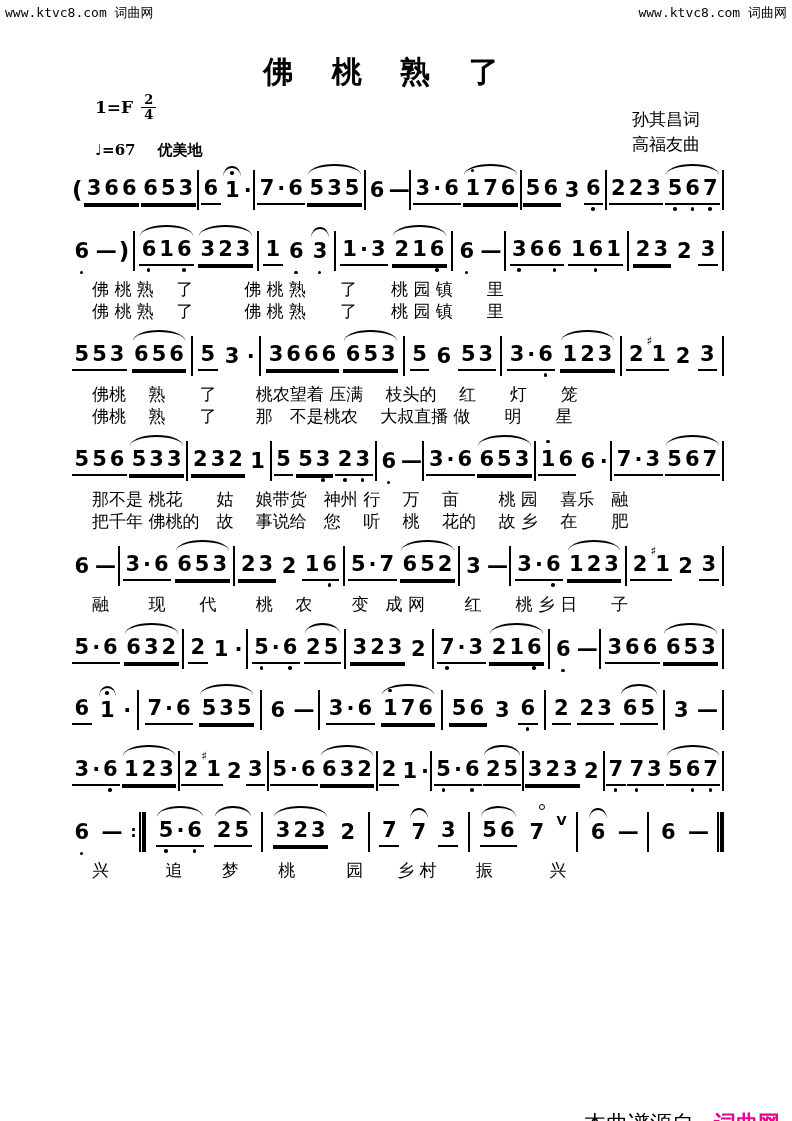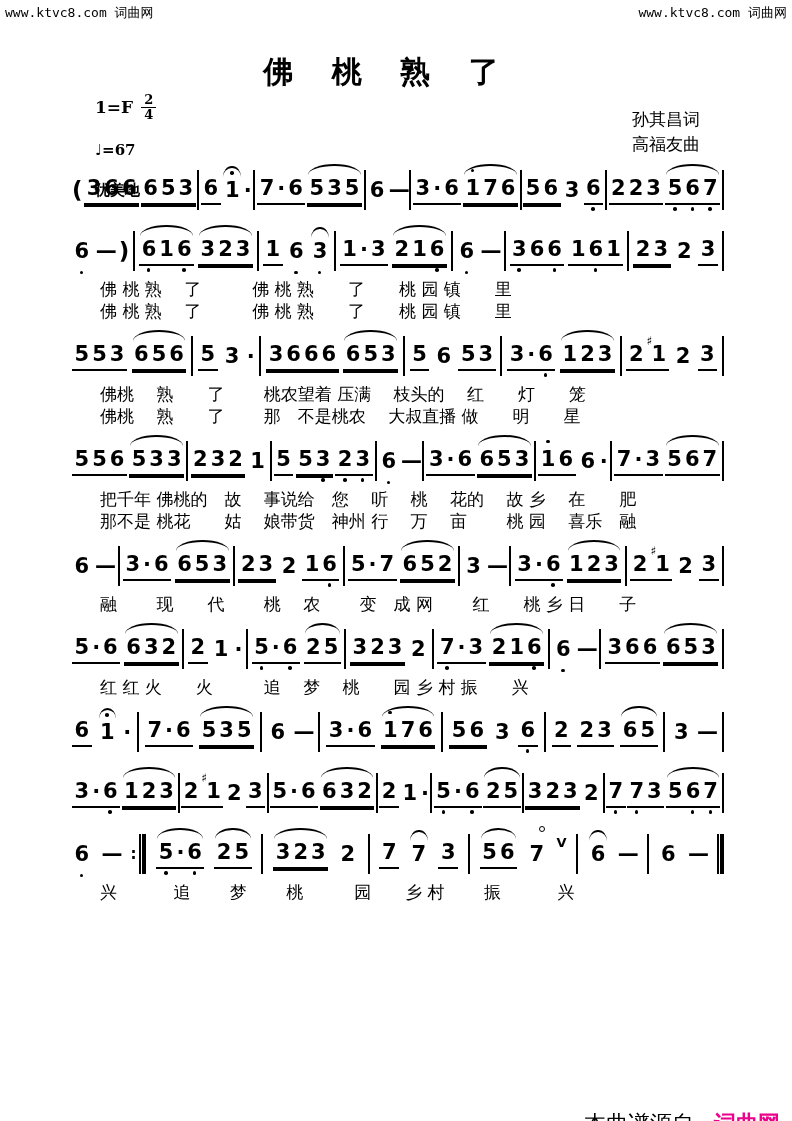--- a/index.html
+++ b/index.html
@@ -16,21 +16,21 @@
   .title {
     position:absolute; top:52px; left:0; right:16px; text-align:center;
     font-family:"DejaVu Serif", serif; font-size:30px; font-weight:bold;
     letter-spacing:14px; white-space:pre;
   }
   .meta-left { position:absolute; left:95px; top:93px; }
   .keysig { display:flex; align-items:center; gap:8px; font-size:17px; font-weight:bold; }
   .timesig { display:inline-block; font-size:13px; font-weight:bold; line-height:1.05; }
   .timesig i { display:block; font-style:normal; text-align:center; padding:0 3px; }
   .timesig i:first-child { border-bottom:1.5px solid #000; }
-  .tempo-row { margin-top:20px; font-size:15px; font-weight:bold; display:flex; gap:22px;flex-direction:column; }
+  .tempo-row { margin-top:20px; font-size:15px; font-weight:bold; display:flex; gap:22px; }
   .credits {
     position:absolute; right:92px; top:107px; font-size:17px; line-height:1.45; text-align:center;
   }
   
   .score { position:absolute; top:163px; left:72px; width:652px; }
   .system { margin-bottom:7px; }
   .jianpu {
     display:flex; justify-content:space-between; align-items:center;
     height:54px; font-family:"DejaVu Sans", sans-serif;
     font-size:21px; font-weight:bold;
@@ -50,21 +50,21 @@
   .barline { display:inline-block; width:2px; height:40px; background:#000; }
   .dbar { display:inline-block; width:7px; height:40px; border-left:2px solid #000; border-right:4px solid #000; }
   .rep { display:inline-flex; align-items:center; }
   .repdots { font-size:15px; margin-right:3px; font-weight:bold; }
   .paren { font-size:23px; font-weight:bold; }
   .dash { font-weight:bold; letter-spacing:-2px; }
   .adot { font-weight:bold; }
   .breath { align-self:flex-start; font-size:13px; margin-top:8px; font-weight:bold; }
   .lyric {
     font-family:"DejaVu Serif", serif; font-size:17px; line-height:22px;
-    white-space:pre; margin-left:28px;
+    white-space:pre; margin-left:20px;
   }
   
   .contact {
     position:absolute; right:96px; top:1052px;
     font-style:italic; font-size:15px; letter-spacing:1px;
   }
   .source {
     position:absolute; right:12px; top:1084px; font-size:22px; white-space:pre;
   }
   .source .site { margin-left:20px; font-weight:bold; }
@@ -203,22 +203,22 @@
           <span class="grp u2 slur"><span class="d">6</span><span class="d">5</span><span class="d">3</span></span>
           <i class="barline"></i>
           <span class="grp u1"><span class="d">1<i class="da"></i></span><span class="d">6</span></span>
           <span class="grp"><span class="d">6</span></span>
           <span class="adot">·</span>
           <i class="barline"></i>
           <span class="grp u1"><span class="d">7</span><span class="d">·</span><span class="d">3</span></span>
           <span class="grp u1 slur"><span class="d">5</span><span class="d">6</span><span class="d">7</span></span>
           <i class="barline"></i>
         </div>
+        <div class="lyric">那不是 桃花　　姑　 娘带货　神州 行　 万　 亩　　 桃 园　 喜乐　融</div>
         <div class="lyric">把千年 佛桃的　故　 事说给　您　 听　 桃　 花的　 故 乡　 在　　肥</div>
-        <div class="lyric">那不是 桃花　　姑　 娘带货　神州 行　 万　 亩　　 桃 园　 喜乐　融</div>
       </div>
       <div class="system">
         <div class="jianpu">
           <span class="grp"><span class="d">6</span></span>
           <span class="dash">—</span>
           <i class="barline"></i>
           <span class="grp u1"><span class="d">3</span><span class="d">·</span><span class="d">6</span></span>
           <span class="grp u2 slur"><span class="d">6</span><span class="d">5</span><span class="d">3</span></span>
           <i class="barline"></i>
           <span class="grp u2"><span class="d">2</span><span class="d">3</span></span>
@@ -259,21 +259,20 @@
           <span class="grp u1"><span class="d">7<i class="db"></i></span><span class="d">·</span><span class="d">3</span></span>
           <span class="grp u2 slur"><span class="d">2</span><span class="d">1</span><span class="d">6<i class="db"></i></span></span>
           <i class="barline"></i>
           <span class="grp"><span class="d">6<i class="db"></i></span></span>
           <span class="dash">—</span>
           <i class="barline"></i>
           <span class="grp u1"><span class="d">3</span><span class="d">6</span><span class="d">6</span></span>
           <span class="grp u2 slur"><span class="d">6</span><span class="d">5</span><span class="d">3</span></span>
           <i class="barline"></i>
         </div>
-        <div class="lyric">红 红 火　　火　　　追　 梦　 桃　　园 乡 村 振　　兴</div>
       </div>
       <div class="system">
         <div class="jianpu">
           <span class="grp u1"><span class="d">6</span></span>
           <span class="grp slur"><span class="d">1<i class="da"></i></span></span>
           <span class="adot">·</span>
           <i class="barline"></i>
           <span class="grp u1"><span class="d">7</span><span class="d">·</span><span class="d">6</span></span>
           <span class="grp u2 slur"><span class="d">5</span><span class="d">3</span><span class="d">5</span></span>
           <i class="barline"></i>

